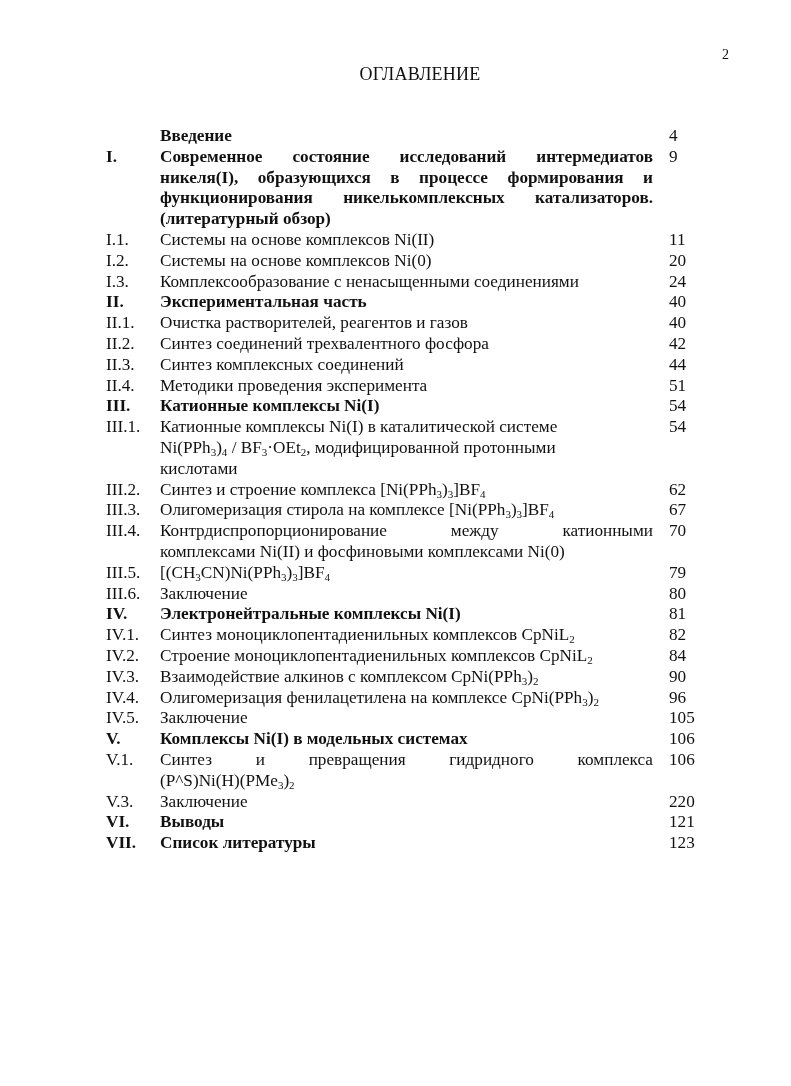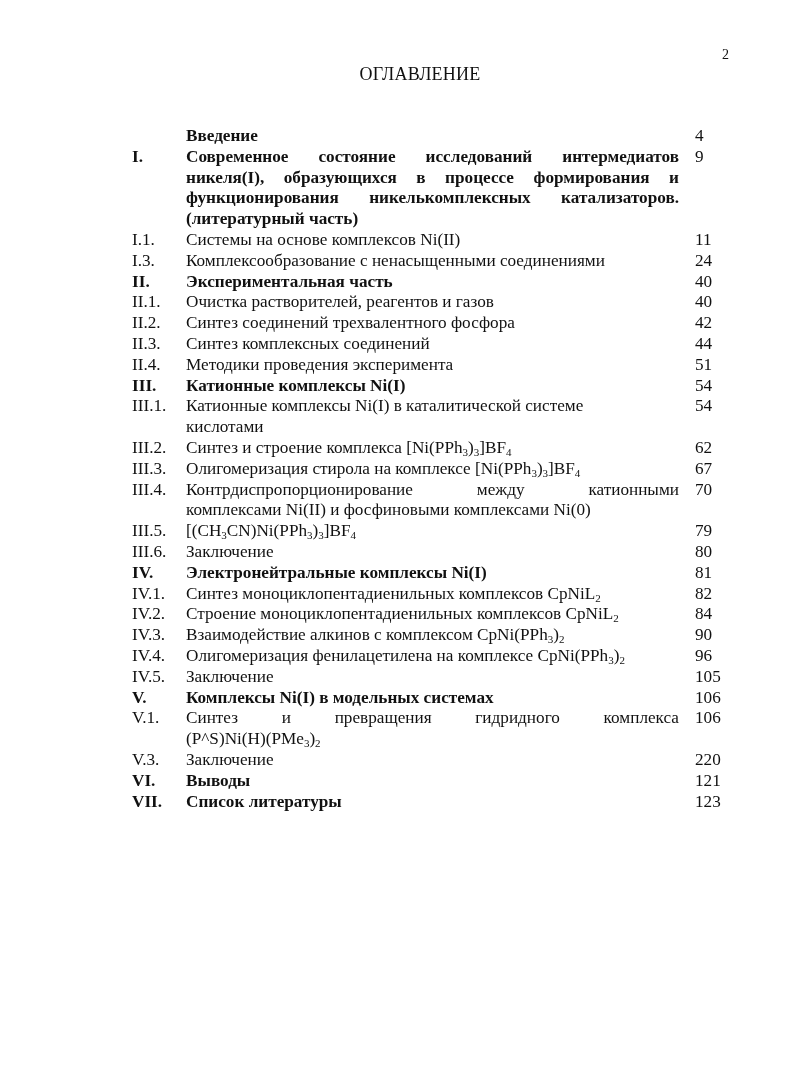--- a/index.html
+++ b/index.html
@@ -26,21 +26,21 @@
       top: 64px;
       left: 0;
       width: 840px;
       text-align: center;
       font-size: 18px;
       letter-spacing: 0.2px;
     }
     .toc {
       position: absolute;
       top: 126px;
-      left: 132px;
+      left: 106px;
       width: 600px;
       font-size: 17.2px;
       line-height: 20.8px;
     }
     .toc-row {
       display: flex;
       align-items: flex-start;
     }
     .toc-num {
       width: 54px;
@@ -89,32 +89,39 @@
         <span class="line last">Введение</span>
       </div>
       <div class="toc-page">4</div>
     </div>
     <div class="toc-row bold">
       <div class="toc-num">I.</div>
       <div class="toc-text">
         <span class="line">Современное состояние исследований интермедиатов</span>
         <span class="line">никеля(I), образующихся в процессе формирования и</span>
         <span class="line">функционирования никелькомплексных катализаторов.</span>
-        <span class="line last">(литературный часть)</span>
+        <span class="line last">(литературный обзор)</span>
       </div>
       <div class="toc-page">9</div>
     </div>
     <div class="toc-row">
       <div class="toc-num">I.1.</div>
       <div class="toc-text">
         <span class="line last">Системы на основе комплексов Ni(II)</span>
       </div>
       <div class="toc-page">11</div>
     </div>
     <div class="toc-row">
+      <div class="toc-num">I.2.</div>
+      <div class="toc-text">
+        <span class="line last">Системы на основе комплексов Ni(0)</span>
+      </div>
+      <div class="toc-page">20</div>
+    </div>
+    <div class="toc-row">
       <div class="toc-num">I.3.</div>
       <div class="toc-text">
         <span class="line last">Комплексообразование с ненасыщенными соединениями</span>
       </div>
       <div class="toc-page">24</div>
     </div>
     <div class="toc-row bold">
       <div class="toc-num">II.</div>
       <div class="toc-text">
         <span class="line last">Экспериментальная часть</span>
@@ -153,20 +160,21 @@
       <div class="toc-num">III.</div>
       <div class="toc-text">
         <span class="line last">Катионные комплексы Ni(I)</span>
       </div>
       <div class="toc-page">54</div>
     </div>
     <div class="toc-row">
       <div class="toc-num">III.1.</div>
       <div class="toc-text">
         <span class="line last">Катионные комплексы Ni(I) в каталитической системе</span>
+        <span class="line last">Ni(PPh<sub>3</sub>)<sub>4</sub> / BF<sub>3</sub>·OEt<sub>2</sub>, модифицированной протонными</span>
         <span class="line last">кислотами</span>
       </div>
       <div class="toc-page">54</div>
     </div>
     <div class="toc-row">
       <div class="toc-num">III.2.</div>
       <div class="toc-text">
         <span class="line last">Синтез и строение комплекса [Ni(PPh<sub>3</sub>)<sub>3</sub>]BF<sub>4</sub></span>
       </div>
       <div class="toc-page">62</div>

